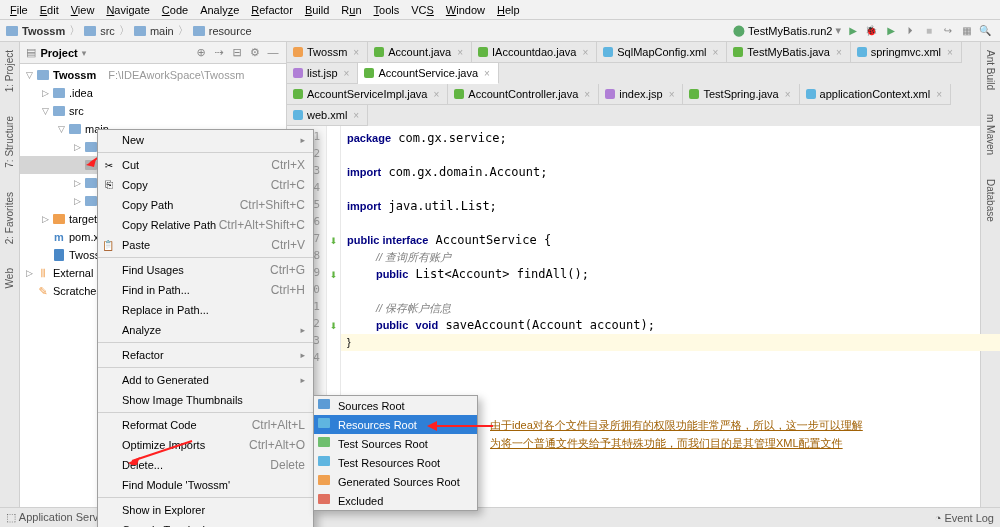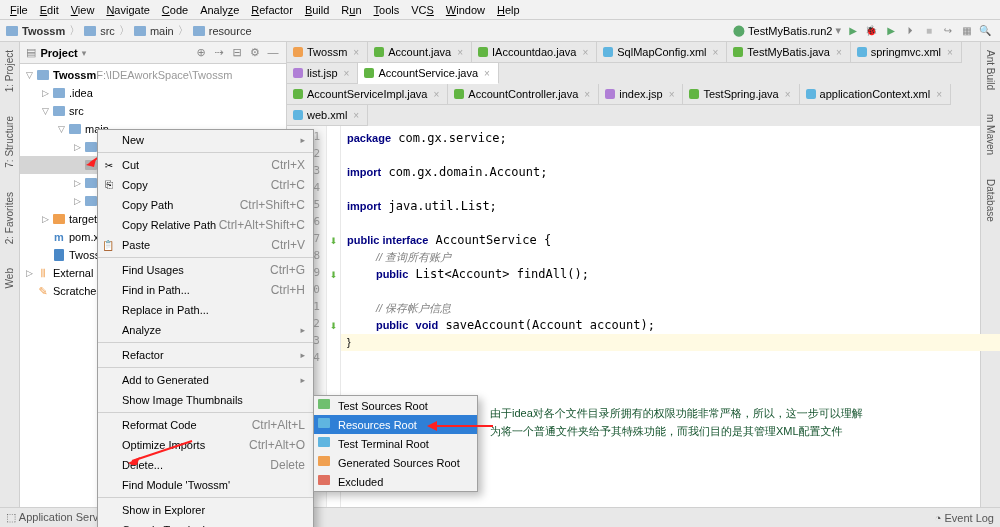--- a/index.html
+++ b/index.html
@@ -28,21 +28,21 @@
 .panel-header .icons span { width:14px; text-align:center; cursor:pointer; }
 .tree { flex:1; padding:2px 0; overflow:hidden; background:#fff; }
 .tree-node { display:flex; align-items:center; height:18px; padding-left:6px; white-space:nowrap; cursor:pointer; }
 .tree-node .arrow { width:10px; font-size:9px; color:#888; }
 .tree-node .icon { width:14px; height:12px; display:inline-flex; align-items:center; justify-content:center; margin-right:3px; }
 .tree-node .folder { width:12px; height:10px; background:#87afd6; border-radius:1px; }
 .tree-node .folder.orange { background:#f0a050; }
 .tree-node .folder.gray { background:#b0b0b0; }
 .tree-node .iml { width:10px; height:12px; background:#4a88c7; border-radius:1px; }
 .tree-node .label { color:#000; }
-.tree-node .path { color:#999; margin-left:0; }
+.tree-node .path { color:#999; margin-left:12px; }
 .tree-node.sel { background:#d5d5d5; }
 .indent1 { padding-left:22px; }
 .indent2 { padding-left:38px; }
 .indent3 { padding-left:54px; }
 .red-arrow { position:absolute; z-index:5; pointer-events:none; }
 .editor { flex:1; display:flex; flex-direction:column; background:#fff; }
 .tabs { display:flex; flex-wrap:wrap; background:#e8e8e8; }
 .tab { height:21px; display:flex; align-items:center; padding:0 8px 0 6px; border-right:1px solid #d0d0d0; border-bottom:1px solid #d0d0d0; background:#e8e8e8; gap:4px; font-size:10px; cursor:pointer; }
 .tab.active { background:#fff; border-bottom:1px solid #fff; }
 .tab-icon { width:10px; height:10px; border-radius:2px; display:inline-block; }
@@ -70,21 +70,21 @@
 .context-menu .sep { height:1px; background:#d0d0d0; margin:2px 0; }
 .submenu { position:absolute; left:313px; top:395px; width:165px; background:#f2f2f2; border:1px solid #a0a0a0; box-shadow:4px 4px 8px rgba(0,0,0,0.25); z-index:101; }
 .submenu .mi { height:19px; display:flex; align-items:center; padding:0 8px 0 24px; position:relative; cursor:pointer; }
 .submenu .mi .icon { position:absolute; left:4px; top:3px; width:12px; height:10px; border-radius:1px; }
 .submenu .mi.hl { background:#2f7fd6; color:#fff; }
 .ic-blue { background:#5b9bd5; }
 .ic-green { background:#6fbf6f; }
 .ic-teal { background:#5fb5e0; }
 .ic-red { background:#e07060; }
 .ic-orange { background:#f0a050; }
-.annotation { position:absolute; left:490px; top:404px; color:#14532d; font-size:12px; line-height:18px; white-space:pre; z-index:50; pointer-events:none; font-family:"Microsoft YaHei","SimSun",sans-serif; }
+.annotation { position:absolute; left:490px; top:416px; color:#a16207; font-size:12px; line-height:18px; white-space:pre; z-index:50; pointer-events:none; font-family:"Microsoft YaHei","SimSun",sans-serif;text-decoration:underline; }
 .bottom-tabs { height:20px; background:#e8e8e8; border-top:1px solid #d0d0d0; display:flex; align-items:center; padding:0 6px; font-size:10px; color:#555; justify-content:space-between; }
 </style>
 </head>
 <body>
 
 <div class="menubar">
   <span><u>F</u>ile</span>
   <span><u>E</u>dit</span>
   <span><u>V</u>iew</span>
   <span><u>N</u>avigate</span>
@@ -482,30 +482,34 @@
 
 </div>
 
 <svg class="red-arrow" style="left:124px;top:439px;z-index:102" width="70" height="26">
     <line x1="68" y1="2" x2="8" y2="22" stroke="#ff2020" stroke-width="2"></line>
     <polygon points="4,24 16,18 12,28" fill="#ff2020"></polygon>
   </svg>
 
 <div class="submenu">
   <div class="mi">
-      <span class="icon ic-green"></span>
-      <span>Test Sources Root</span>
+      <span class="icon ic-blue"></span>
+      <span>Sources Root</span>
     </div>
   <div class="mi hl">
       <span class="icon ic-teal"></span>
       <span>Resources Root</span>
     </div>
   <div class="mi">
+      <span class="icon ic-green"></span>
+      <span>Test Sources Root</span>
+    </div>
+  <div class="mi">
       <span class="icon ic-teal"></span>
-      <span>Test Terminal Root</span>
+      <span>Test Resources Root</span>
     </div>
   <div class="mi">
       <span class="icon ic-orange"></span>
       <span>Generated Sources Root</span>
     </div>
   <div class="mi">
       <span class="icon ic-red"></span>
       <span>Excluded</span>
     </div>
 </div>

